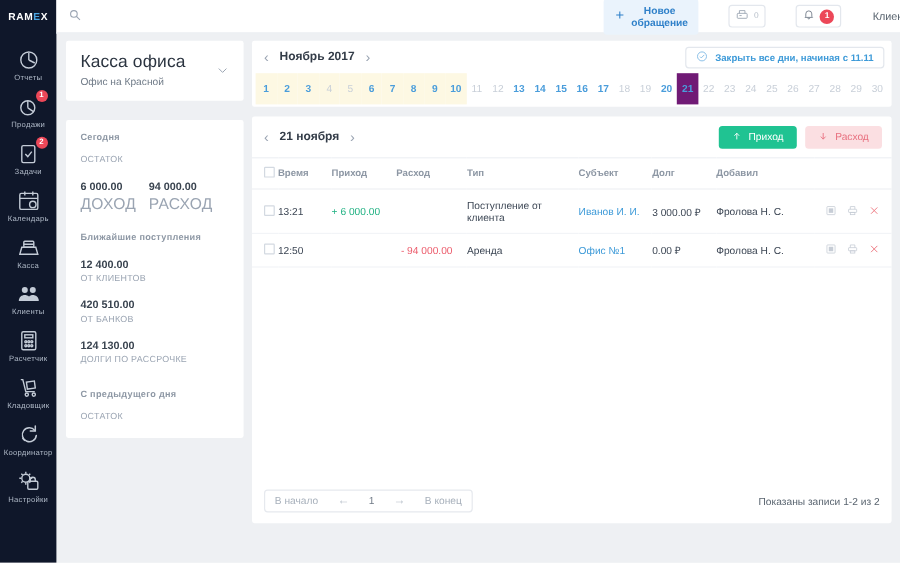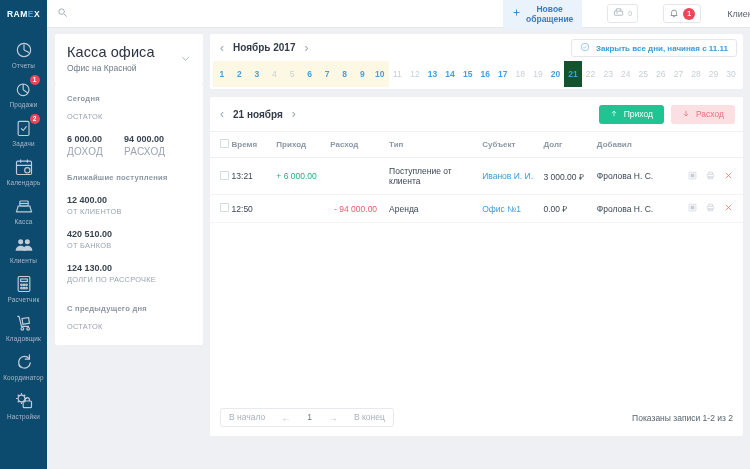--- a/index.html
+++ b/index.html
@@ -8,21 +8,21 @@
     font-family: "Liberation Sans", sans-serif;
     background:#eef0f3;
     font-size:11px;
     color:#3b4252;
     overflow:hidden;
   }
   .app { position:relative; width:750px; height:469px; display:flex; }
 
   
   .sidebar {
-    width:47px; height:469px; background:#0c4a6e;
+    width:47px; height:469px; background:#0f172a;
     display:flex; flex-direction:column; align-items:center;
     flex:0 0 47px;
   }
   .logo {
     height:28px; width:100%;
     display:flex; align-items:center; justify-content:center;
     color:#fff; font-size:8.5px; font-weight:bold; letter-spacing:.5px;
   }
   .logo .accent { color:#4aa3df; }
   .nav { width:100%; padding-top:7px; }
@@ -82,36 +82,36 @@
   
   .leftpanel {
     position:absolute; left:55px; top:34px; width:148px;
   }
   .card { background:#fff; border-radius:2px; }
   .card-head { padding:10px 12px 11px; display:flex; align-items:flex-start; }
   .cash-title { font-size:14.5px; color:#2b3440; font-weight:normal; letter-spacing:.1px; }
   .cash-sub { font-size:8.5px; color:#6f7a87; margin-top:3px; }
   .chev { margin-left:auto; margin-top:9px; color:#9aa4b2; }
 
-  .stats { margin-top:0; padding:10px 0 14px; }
+  .stats { margin-top:16px; padding:10px 0 14px; }
   .sec-label {
     font-size:7.6px; color:#8d97a4; font-weight:bold; letter-spacing:.25px;
     padding:0 12px; margin-bottom:9px;
   }
   .bal-row { display:flex; align-items:baseline; padding-left:12px; position:relative; }
   .bal-row:before {
     content:""; position:absolute; left:0; top:-1px; width:2px; height:26px; background:#3fa0e0;
   }
   .bal-main { font-size:12.5px; color:#3d9ad8; }
   .bal-delta { font-size:8px; color:#ec5b6b; margin-left:7px; }
   .sub-lbl { font-size:7.4px; color:#9aa4b2; letter-spacing:.25px; padding-left:12px; margin-top:2px; }
   .two-col { display:flex; padding:0 12px; margin-top:13px; }
   .two-col .col { width:57px; }
   .two-col .v { font-size:9px; font-weight:bold; color:#3a4450; }
-  .two-col .l { font-size:10px; color:#9aa4b2; letter-spacing:.25px; margin-top:2px; }
+  .two-col .l { font-size:13px; color:#9aa4b2; letter-spacing:.25px; margin-top:2px; }
 
   .blk { padding:0 12px; margin-top:13px; }
   .blk .v { font-size:9px; font-weight:bold; color:#3a4450; }
   .blk .l { font-size:7.4px; color:#9aa4b2; letter-spacing:.25px; margin-top:2px; }
   .prev-bal { font-size:12.5px; color:#4a5663; font-weight:300; padding:0 12px; }
   .prev-lbl { font-size:7.4px; color:#9aa4b2; letter-spacing:.25px; padding:0 12px; margin-top:2px; }
 
   
   .main { position:absolute; left:210px; top:34px; width:533px; }
   .panel { background:#fff; border-radius:2px; }
@@ -127,21 +127,21 @@
     height:18px; padding:0 8px; cursor:pointer;
     font-size:8px; font-weight:bold; color:#3d9ad8; white-space:nowrap;
   }
   .days { display:flex; height:26px; align-items:center; padding:0 3px; position:relative; }
   .day {
     flex:1 1 0; text-align:center; font-size:8.5px; font-weight:bold;
     color:#4a9ddb; height:26px; line-height:26px; cursor:pointer; position:relative;
   }
   .day.off { color:#c8cfd8; font-weight:normal; }
   .day.closed { background:#fdf8e3; }
-  .day.sel { background:#14532d; }
+  .day.sel { background:#701a75; }
 
   .toolbar { margin-top:8px; }
   .tb-row { display:flex; align-items:center; height:34px; padding:0 8px 0 10px; }
   .tb-arrow { color:#9aa4b2; font-size:12px; cursor:pointer; line-height:1; }
   .tb-date { font-size:10px; font-weight:bold; color:#333c48; margin:0 9px; }
   .btn-in, .btn-out {
     display:flex; align-items:center; gap:6px; border:0; border-radius:3px;
     height:19px; padding:0 11px; font-size:8.5px; cursor:pointer;
     font-family:"Liberation Sans", sans-serif;
   }

